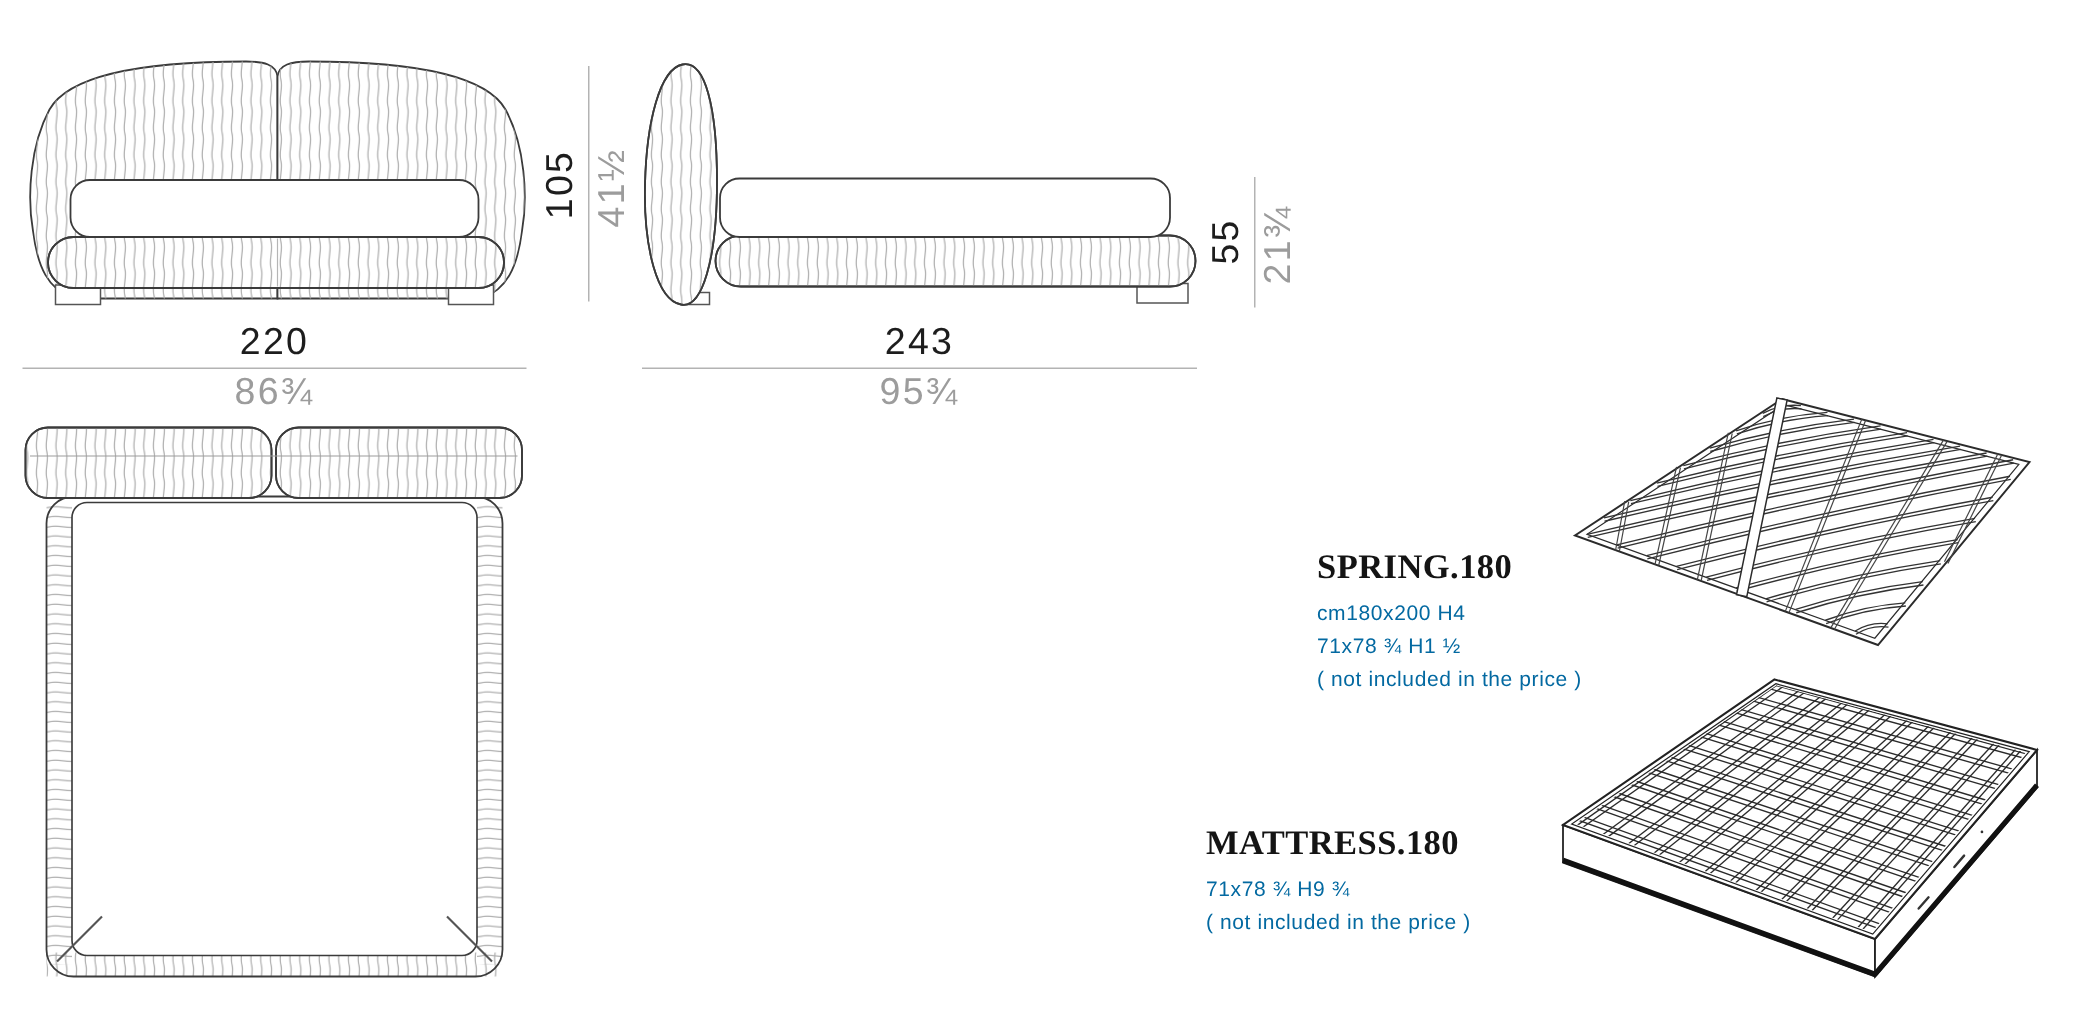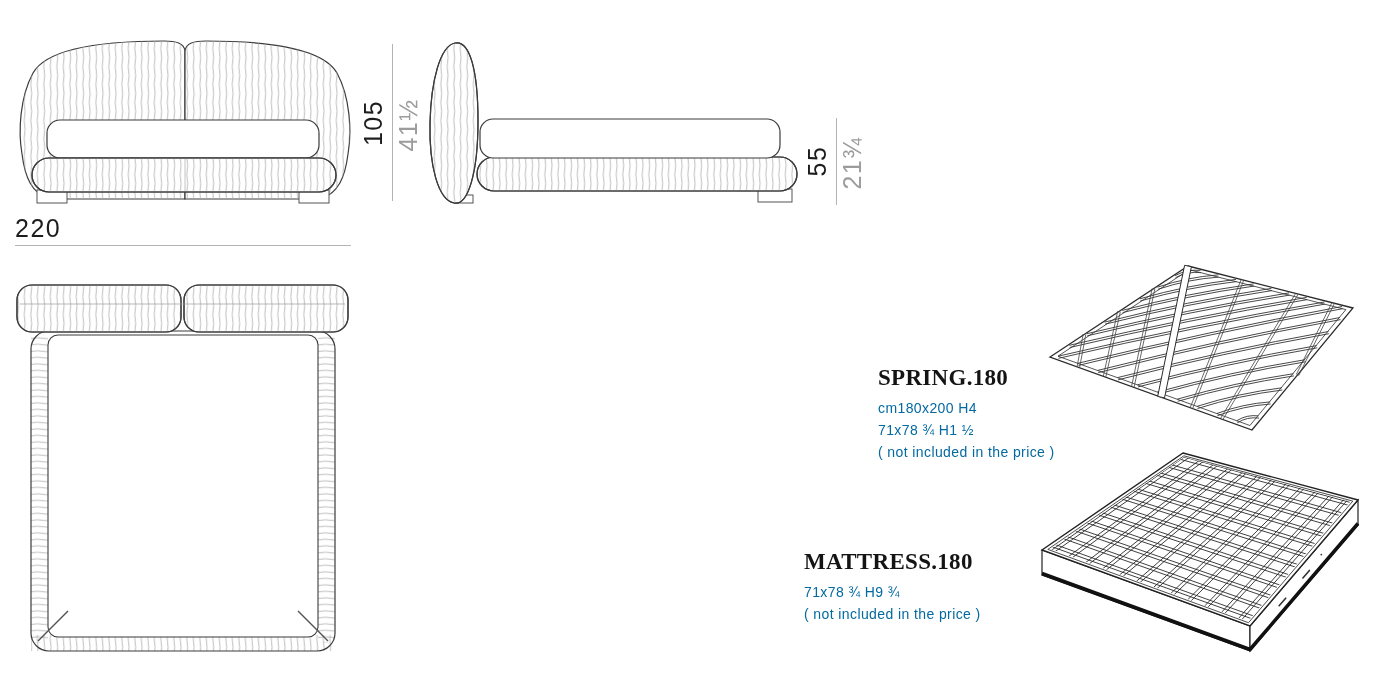--- a/index.html
+++ b/index.html
@@ -1,21 +1,21 @@
 <!DOCTYPE html>
 <html><head>
 <meta charset="utf-8">
 <style>
   html,body{margin:0;padding:0;background:#fff;}
   #canvas{position:relative;width:1400px;height:678px;background:#ffffff;
           font-family:"Liberation Sans",sans-serif;overflow:hidden;}
   .abs{position:absolute;}
   .dim-cm{font-size:25px;color:#1d1d1d;letter-spacing:1.5px;line-height:28px;}
   .dim-in{font-size:25px;color:#9c9c9c;letter-spacing:1.5px;line-height:28px;}
-  .hdim{position:absolute;text-align:left;}
+  .hdim{position:absolute;text-align:center;}
   .hline{height:0;border-top:1px solid #b3b3b3;margin:3px 0 1px 0;}
   .vlabel{position:absolute;width:160px;height:30px;text-align:center;
           transform:rotate(-90deg);}
   .vline{position:absolute;width:1px;background:#b3b3b3;}
   .product-title{font-family:"Liberation Serif",serif;font-weight:bold;
                  font-size:23px;color:#141414;letter-spacing:.3px;line-height:28px;}
   .product-details{margin-top:5px;font-size:14px;color:#0369a1;
                    line-height:22px;letter-spacing:.4px;}
 </style>
 </head>
@@ -86,22 +86,28 @@
       <rect x="169" y="2" width="164" height="47" rx="15" fill="none"></rect>
     </g>
     <line x1="5" y1="21" x2="330" y2="21" stroke="#9c9c9c" stroke-width="0.7"></line>
     <line x1="23" y1="358" x2="53" y2="328" stroke="#555" stroke-width="1.4"></line>
     <line x1="283" y1="328" x2="313" y2="358" stroke="#555" stroke-width="1.4"></line>
   </svg>
 
   <div class="hdim" style="left:15px;top:214px;width:336px">
     <div class="dim-cm">220</div>
     <div class="hline"></div>
-  </div>
-
+    <div class="dim-in">86¾</div>
+  </div>
+
+  <div class="hdim" style="left:428px;top:214px;width:370px">
+    <div class="dim-cm">243</div>
+    <div class="hline"></div>
+    <div class="dim-in">95¾</div>
+  </div>
 
   <div class="vline" style="left:392px;top:44px;height:157px"></div>
   <div class="vlabel dim-cm" style="left:294px;top:108px">105</div>
   <div class="vlabel dim-in" style="left:329px;top:110px">41½</div>
 
   <div class="vline" style="left:836px;top:118px;height:87px"></div>
   <div class="vlabel dim-cm" style="left:738px;top:146px">55</div>
   <div class="vlabel dim-in" style="left:773px;top:148px">21¾</div>
 
   <div class="abs" style="left:878px;top:364px;width:270px">

